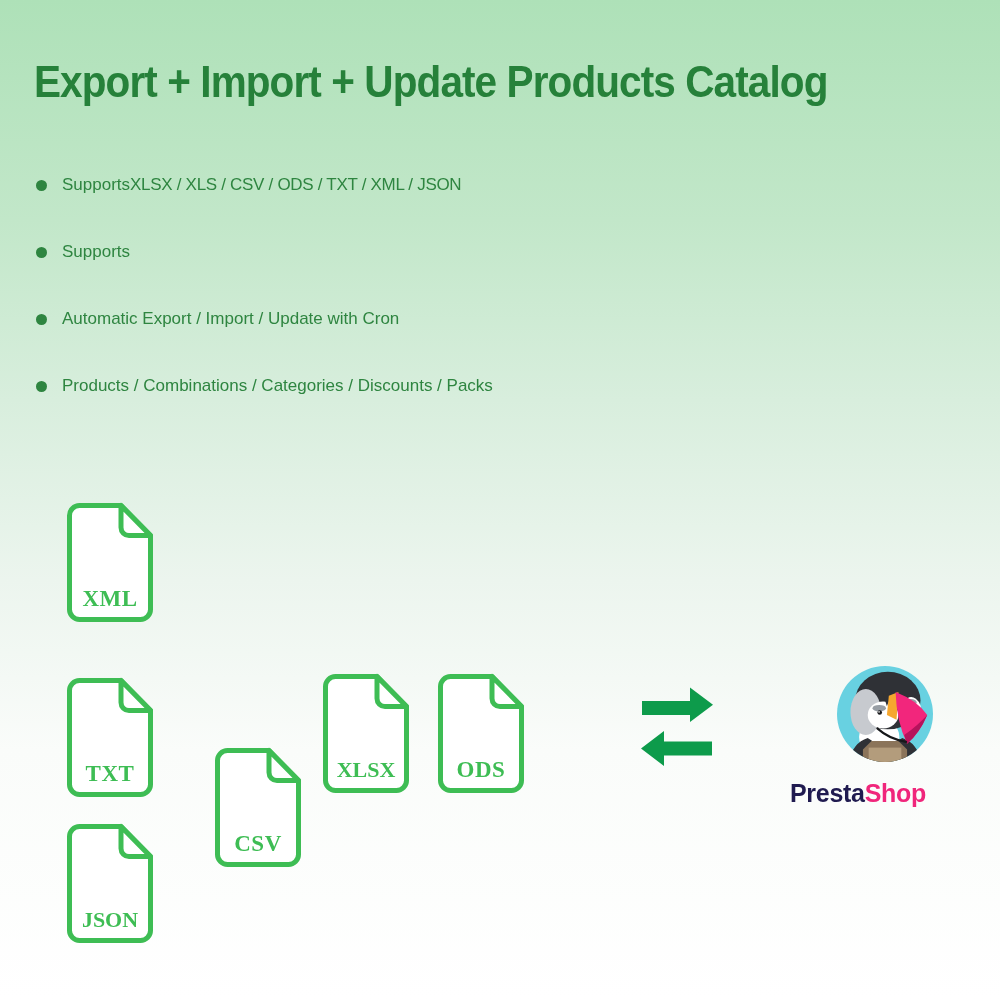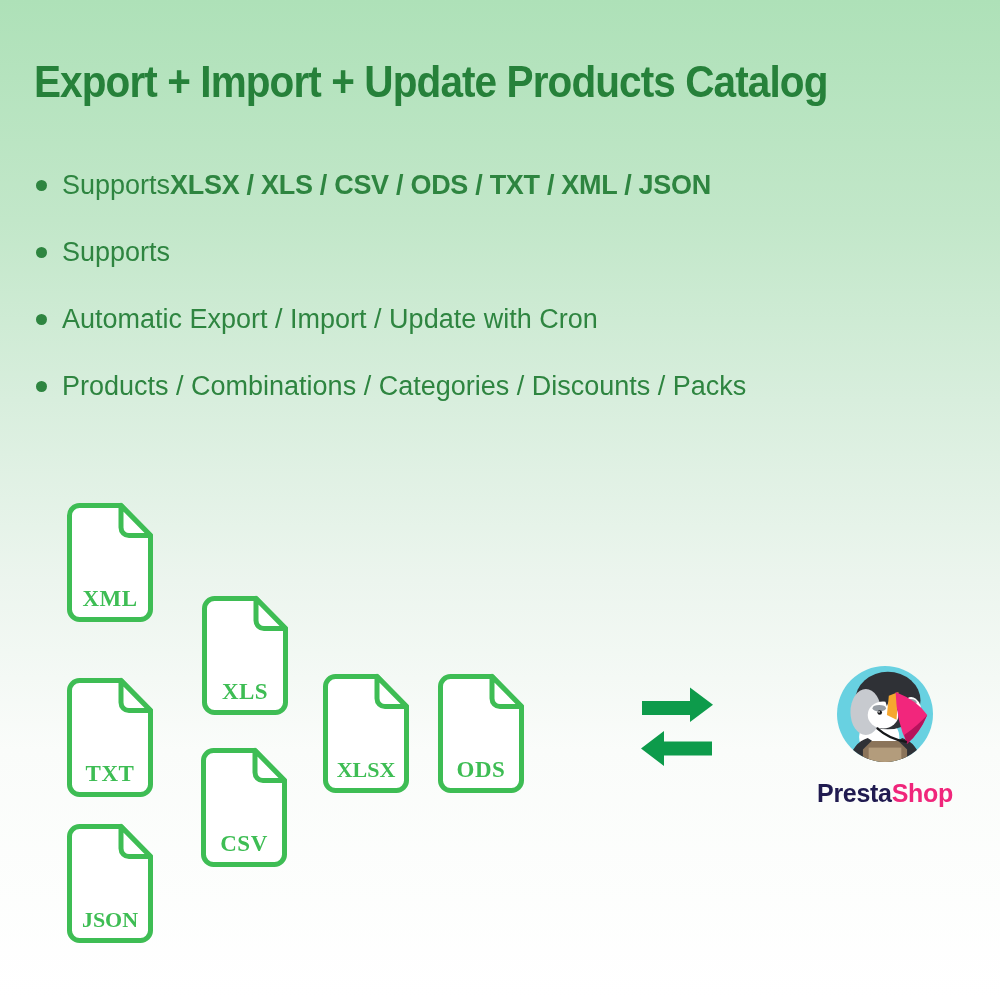--- a/index.html
+++ b/index.html
@@ -11,45 +11,45 @@
   .title{
     position:absolute;left:34px;top:56px;margin:0;
     font-size:45px;font-weight:bold;letter-spacing:-1px;color:#26813a;
     white-space:nowrap;transform:scaleX(0.9);transform-origin:left center;
   }
   .features{
     position:absolute;left:36px;top:168px;margin:0;padding:0;list-style:none;
   }
   .features li{
     display:flex;align-items:center;height:34px;margin-bottom:33px;
-    font-size:27px;color:#2e8540;white-space:nowrap;
+    font-size:17px;color:#2e8540;white-space:nowrap;
   }
   .dot{
     width:11px;height:11px;border-radius:50%;background:#2e8540;
     margin-right:15px;flex:0 0 auto;
   }
   .lead{font-weight:normal;}
-  .strong{font-weight:bold;letter-spacing:-0.3px;}
+  .strong{font-weight:normal;letter-spacing:-0.3px;}
   
   .file{position:absolute;width:88px;height:121px;}
   .file svg{position:absolute;left:0;top:0;}
   .file .flabel{
     position:absolute;left:0;bottom:11px;width:100%;text-align:center;
     font-size:23px;font-weight:bold;letter-spacing:0.5px;color:#3ebd54;font-family:Liberation Serif, serif;
   }
   .f-xml{left:66px;top:502px;}
   .f-xls{left:201px;top:595px;}
   .f-txt{left:66px;top:677px;}
   .f-xlsx{left:322px;top:673px;}
   .f-ods{left:437px;top:673px;}
-  .f-csv{left:200px;top:747px;}
+  .f-csv{left:214px;top:747px;}
   .f-json{left:66px;top:823px;}
   .f-xlsx .flabel,.f-json .flabel{letter-spacing:0;font-size:22px;}
   .arrows{position:absolute;left:639px;top:686px;width:76px;height:84px;}
-  .logo{position:absolute;left:790px;top:666px;width:190px;text-align:center;}
+  .logo{position:absolute;left:790px;top:666px;width:190px;}
   .mascot{display:block;margin:0 auto;}
   .brand{
     margin-top:17px;font-size:25px;font-weight:bold;letter-spacing:-0.3px;white-space:nowrap;
   }
   .brand .b1{color:#201b50;}
   .brand .b2{color:#f0267b;}
 </style>
 </head>
 <body>
 
@@ -80,27 +80,20 @@
   </ul>
 
   <div class="file f-xml">
     <svg width="88" height="121" viewBox="0 0 88 121">
       <path d="M13.5 3.5 H55 L84.5 33.5 V107.5 A10 10 0 0 1 74.5 117.5 H13.5 A10 10 0 0 1 3.5 107.5 V13.5 A10 10 0 0 1 13.5 3.5 Z" fill="#ffffff" stroke="#3ebd54" stroke-width="5" stroke-linejoin="round"></path>
       <path d="M55 3.5 V25.5 A8 8 0 0 0 63 33.5 H84.5 Z" fill="#ffffff" stroke="#3ebd54" stroke-width="5" stroke-linejoin="round"></path>
     </svg>
     <span class="flabel">XML</span>
   </div>
 
-  <div class="file f-xls">
-    <svg width="88" height="121" viewBox="0 0 88 121">
-      <path d="M13.5 3.5 H55 L84.5 33.5 V107.5 A10 10 0 0 1 74.5 117.5 H13.5 A10 10 0 0 1 3.5 107.5 V13.5 A10 10 0 0 1 13.5 3.5 Z" fill="#ffffff" stroke="#3ebd54" stroke-width="5" stroke-linejoin="round"></path>
-      <path d="M55 3.5 V25.5 A8 8 0 0 0 63 33.5 H84.5 Z" fill="#ffffff" stroke="#3ebd54" stroke-width="5" stroke-linejoin="round"></path>
-    </svg>
-    <span class="flabel">XLS</span>
-  </div>
 
   <div class="file f-txt">
     <svg width="88" height="121" viewBox="0 0 88 121">
       <path d="M13.5 3.5 H55 L84.5 33.5 V107.5 A10 10 0 0 1 74.5 117.5 H13.5 A10 10 0 0 1 3.5 107.5 V13.5 A10 10 0 0 1 13.5 3.5 Z" fill="#ffffff" stroke="#3ebd54" stroke-width="5" stroke-linejoin="round"></path>
       <path d="M55 3.5 V25.5 A8 8 0 0 0 63 33.5 H84.5 Z" fill="#ffffff" stroke="#3ebd54" stroke-width="5" stroke-linejoin="round"></path>
     </svg>
     <span class="flabel">TXT</span>
   </div>
 
   <div class="file f-xlsx">

